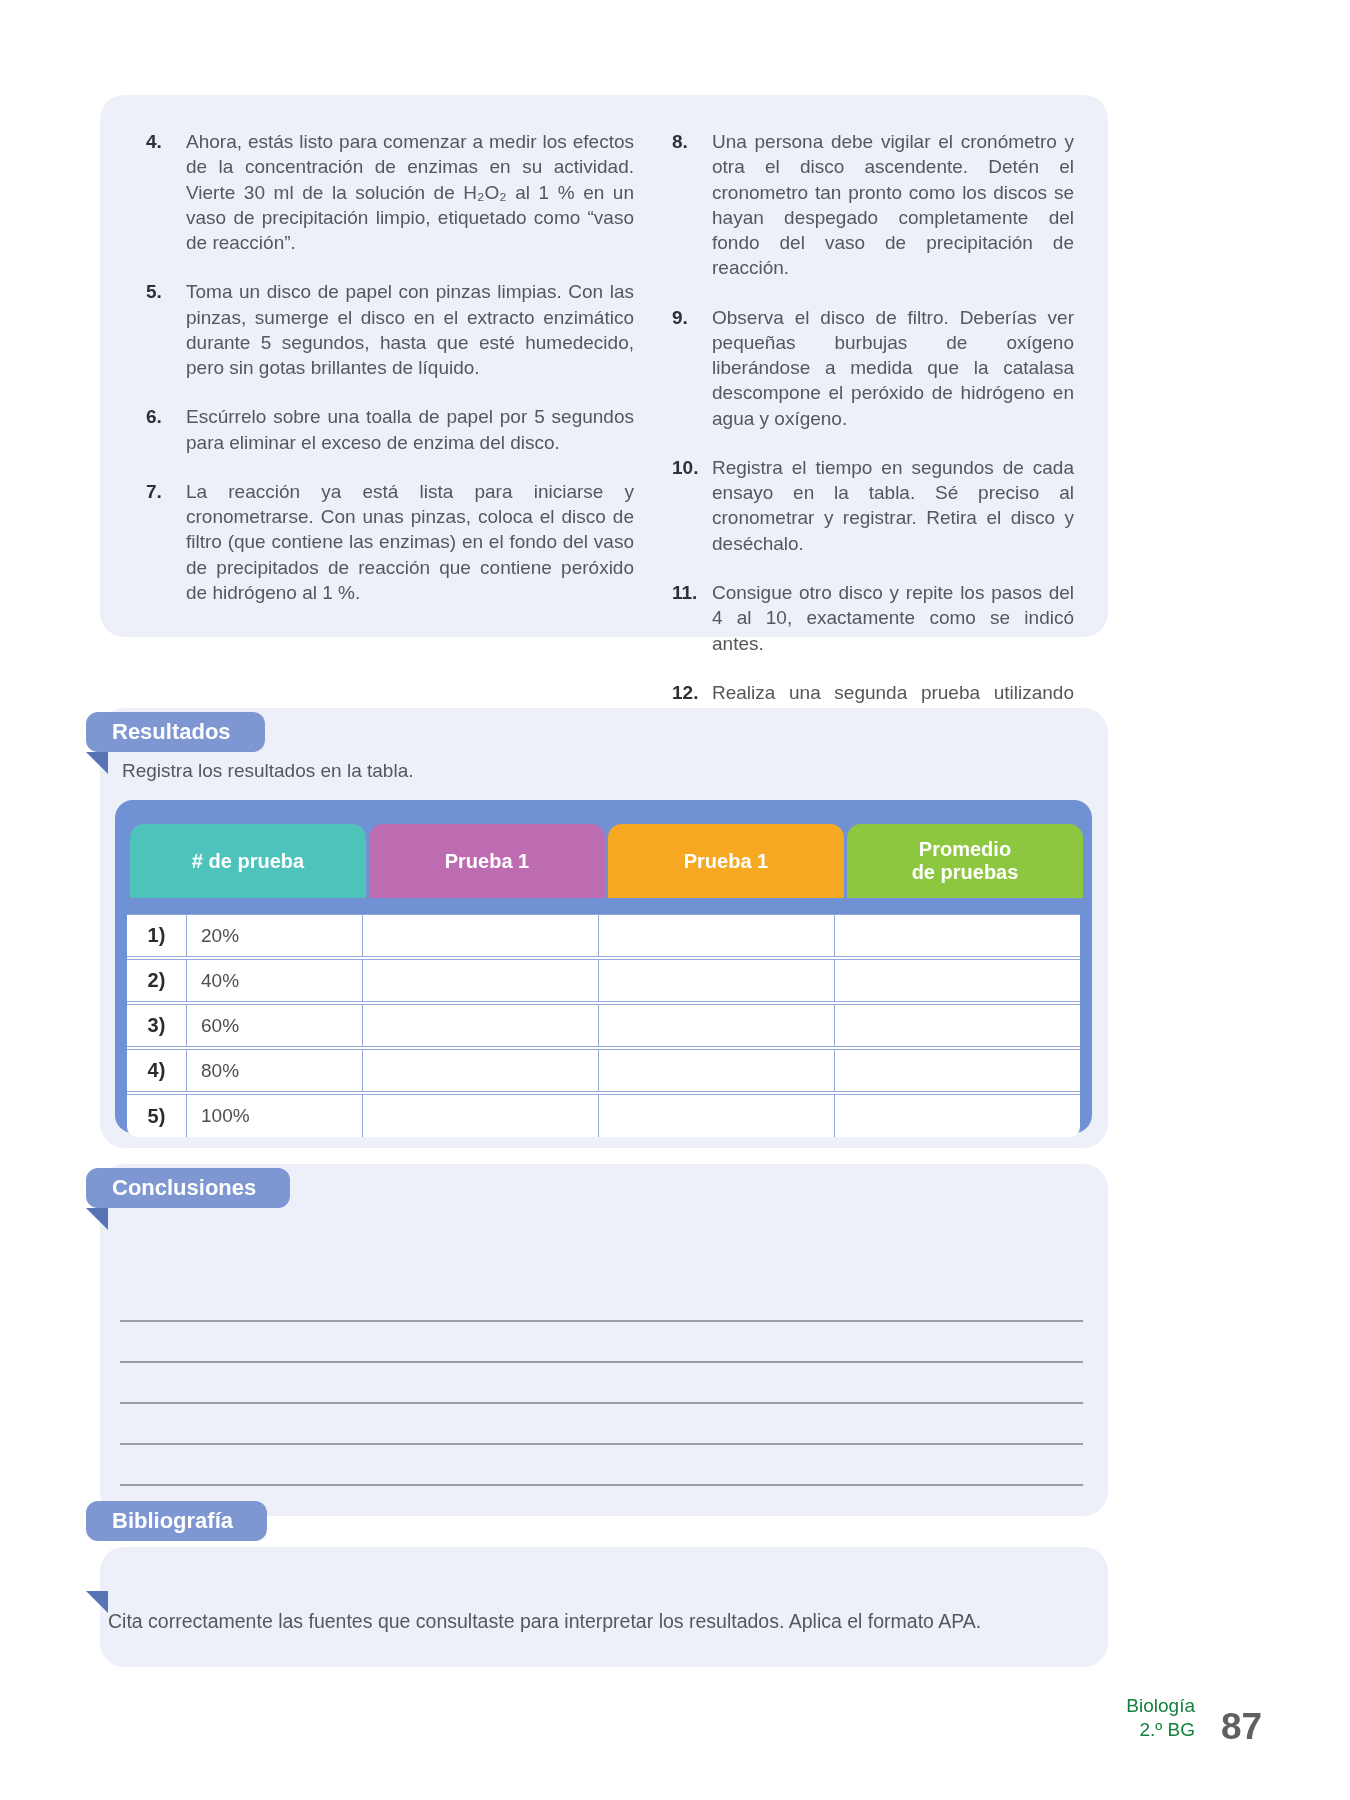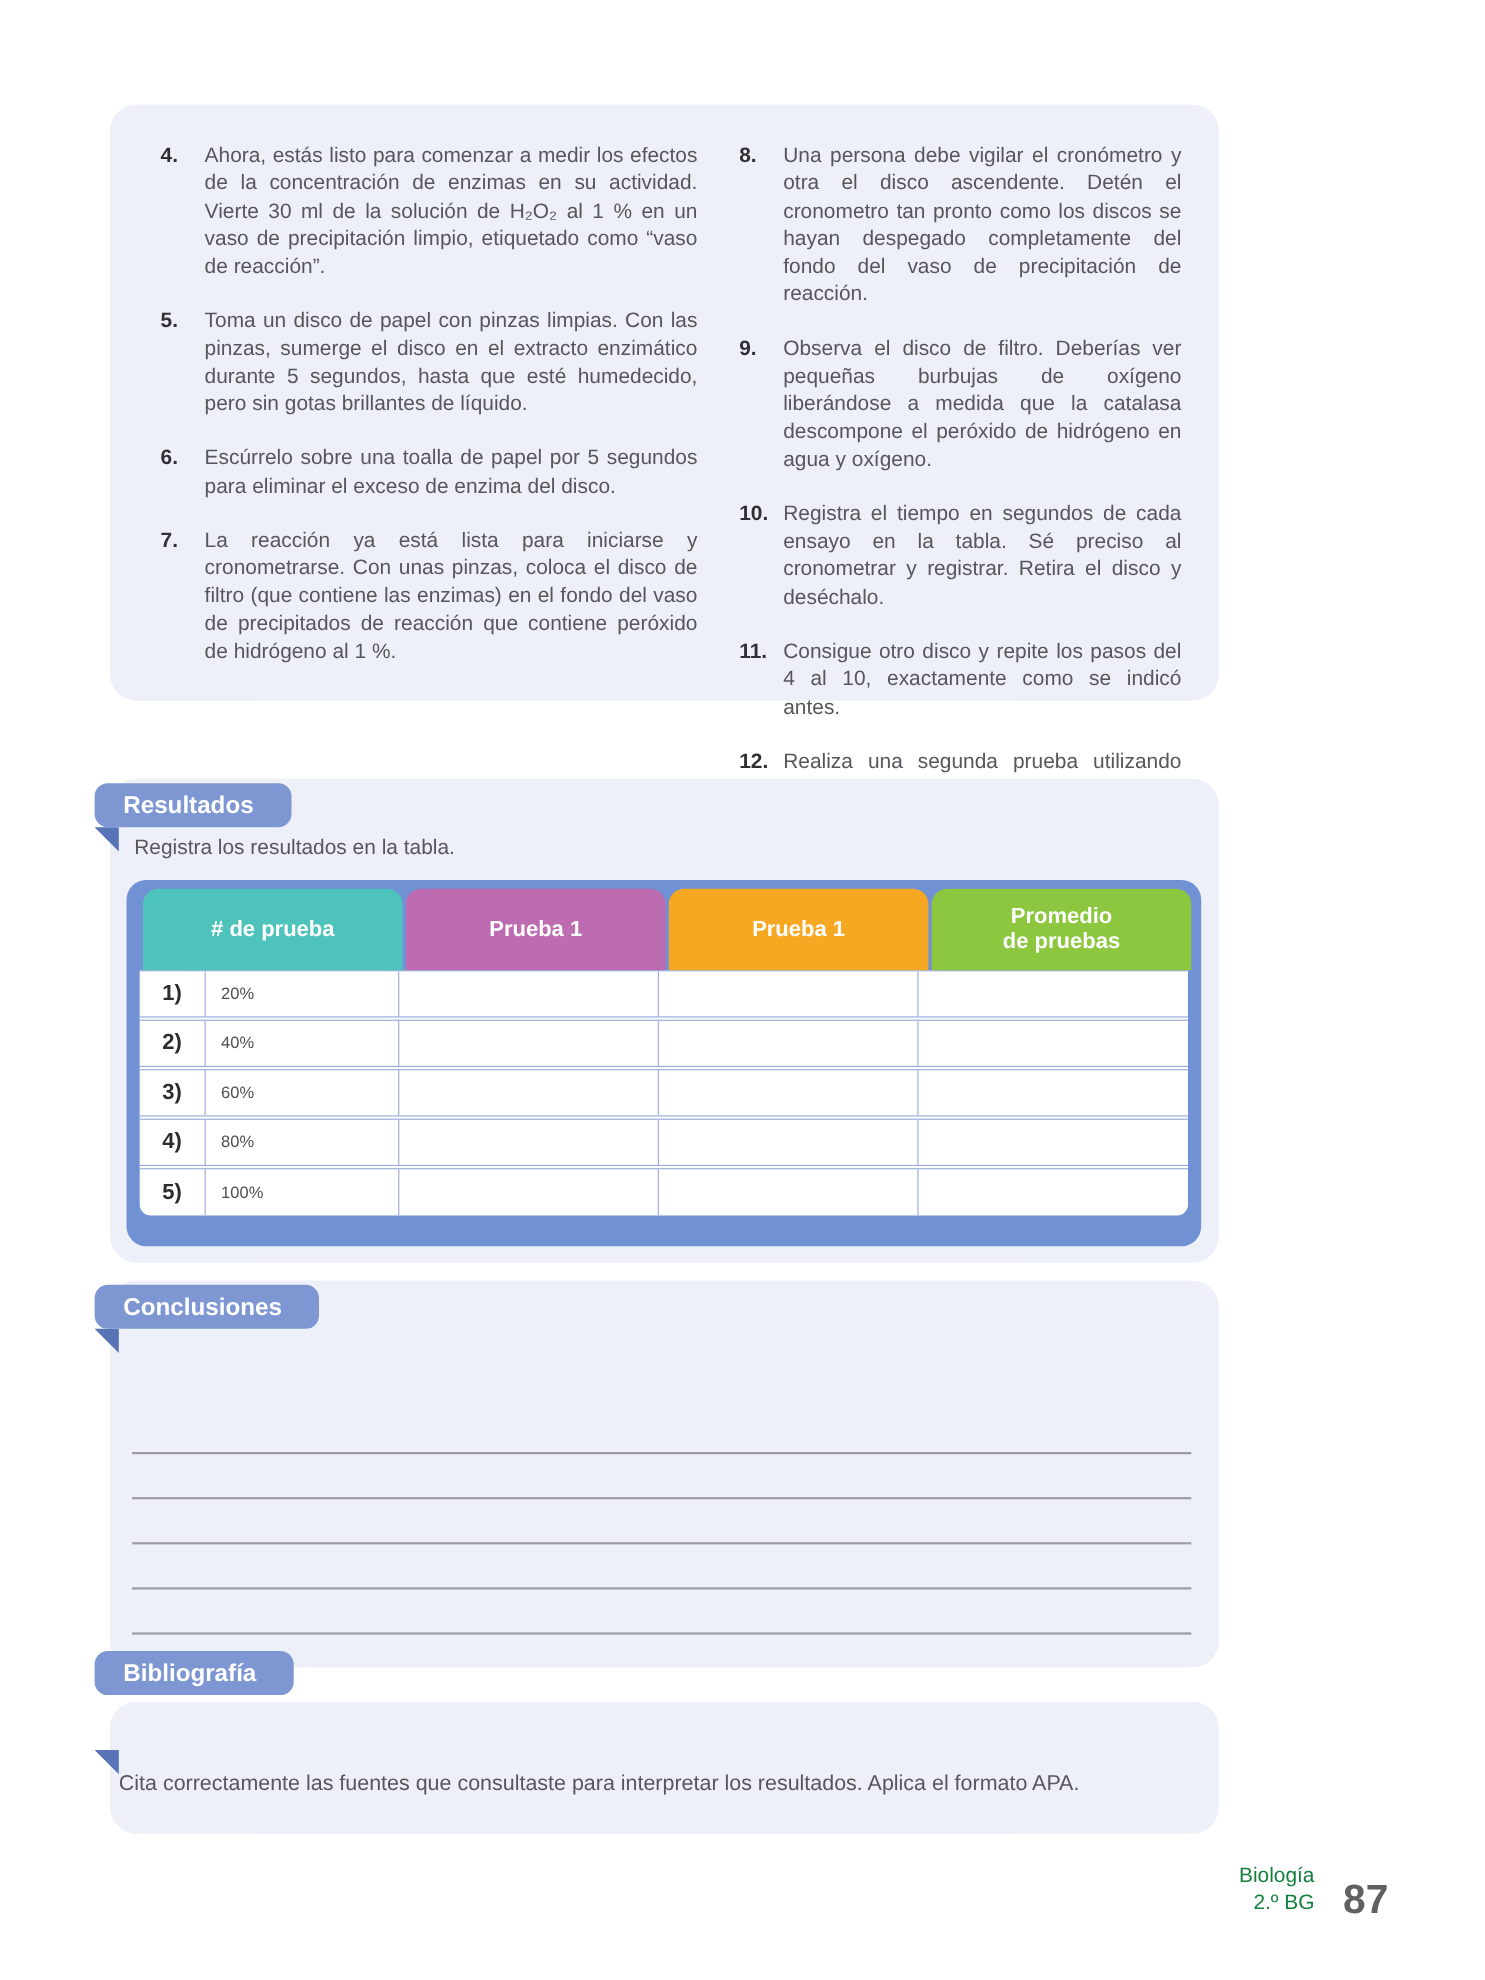--- a/index.html
+++ b/index.html
@@ -28,42 +28,42 @@
     position:absolute;width:0;height:0;z-index:2;
     border-top:22px solid #5874b6;border-left:22px solid transparent;
   }
   
   .panel-res{left:100px;top:708px;width:1008px;height:440px;}
   .res-intro{position:absolute;left:122px;top:760px;font-size:19px;color:#56575b;z-index:3;}
   .tbl-frame{
     position:absolute;left:115px;top:800px;width:977px;height:333px;z-index:3;
     background:#7191d5;border-radius:18px;padding:8px 12px 14px;box-sizing:border-box;
   }
-  .tbl-hdr{display:grid;grid-template-columns:236px 236px 236px 236px;column-gap:3px;height:74px;margin:0 3px;}
+  .tbl-hdr{display:grid;grid-template-columns:236px 236px 236px 236px;column-gap:3px;height:74px;margin:16px 3px;}
   .th{
     border-radius:14px 14px 0 0;color:#ffffff;font-weight:bold;font-size:20px;
     display:flex;align-items:center;justify-content:center;text-align:center;
     white-space:pre-line;line-height:1.15;
   }
   .th-teal{background:#4ec3bc;}
   .th-magenta{background:#bd6cb2;}
   .th-orange{background:#f7a823;}
   .th-green{background:#8dc63f;}
   .tbl-body{background:#ffffff;border-radius:0 0 10px 10px;}
   .trow{
     display:grid;grid-template-columns:60px 176px 236px 236px 245px;
     height:43px;border-bottom:1px solid #94a9da;box-sizing:border-box;
   }
   .trow + .trow{margin-top:2px;border-top:1px solid #94a9da;}
   .trow:first-child{border-top:1px solid #94a9da;}
   .trow:last-child{border-bottom:none;}
   .td{display:flex;align-items:center;box-sizing:border-box;}
   .td-sep{border-right:1px solid #94a9da;}
   .td-num{justify-content:center;font-weight:bold;color:#2b2c2e;font-size:20px;}
-  .td-val{padding-left:14px;color:#4e4f52;font-size:15px;}
+  .td-val{padding-left:14px;color:#4e4f52;font-size:19px;}
   
   .panel-con{left:100px;top:1164px;width:1008px;height:352px;}
   .con-text{position:absolute;left:120px;top:1226px;width:962px;font-size:19.5px;line-height:1.4;
     text-align:justify;color:#56575b;z-index:3;}
   .rule{position:absolute;left:120px;width:963px;border-top:2px solid #9b9ca6;z-index:3;}
   .rule-1{top:1320px;} .rule-2{top:1361px;} .rule-3{top:1402px;} .rule-4{top:1443px;} .rule-5{top:1484px;}
   
   .panel-bib{left:100px;top:1547px;width:1008px;height:120px;}
   .bib-text{position:absolute;left:108px;top:1610px;width:962px;font-size:19.5px;color:#56575b;z-index:3;}
   

